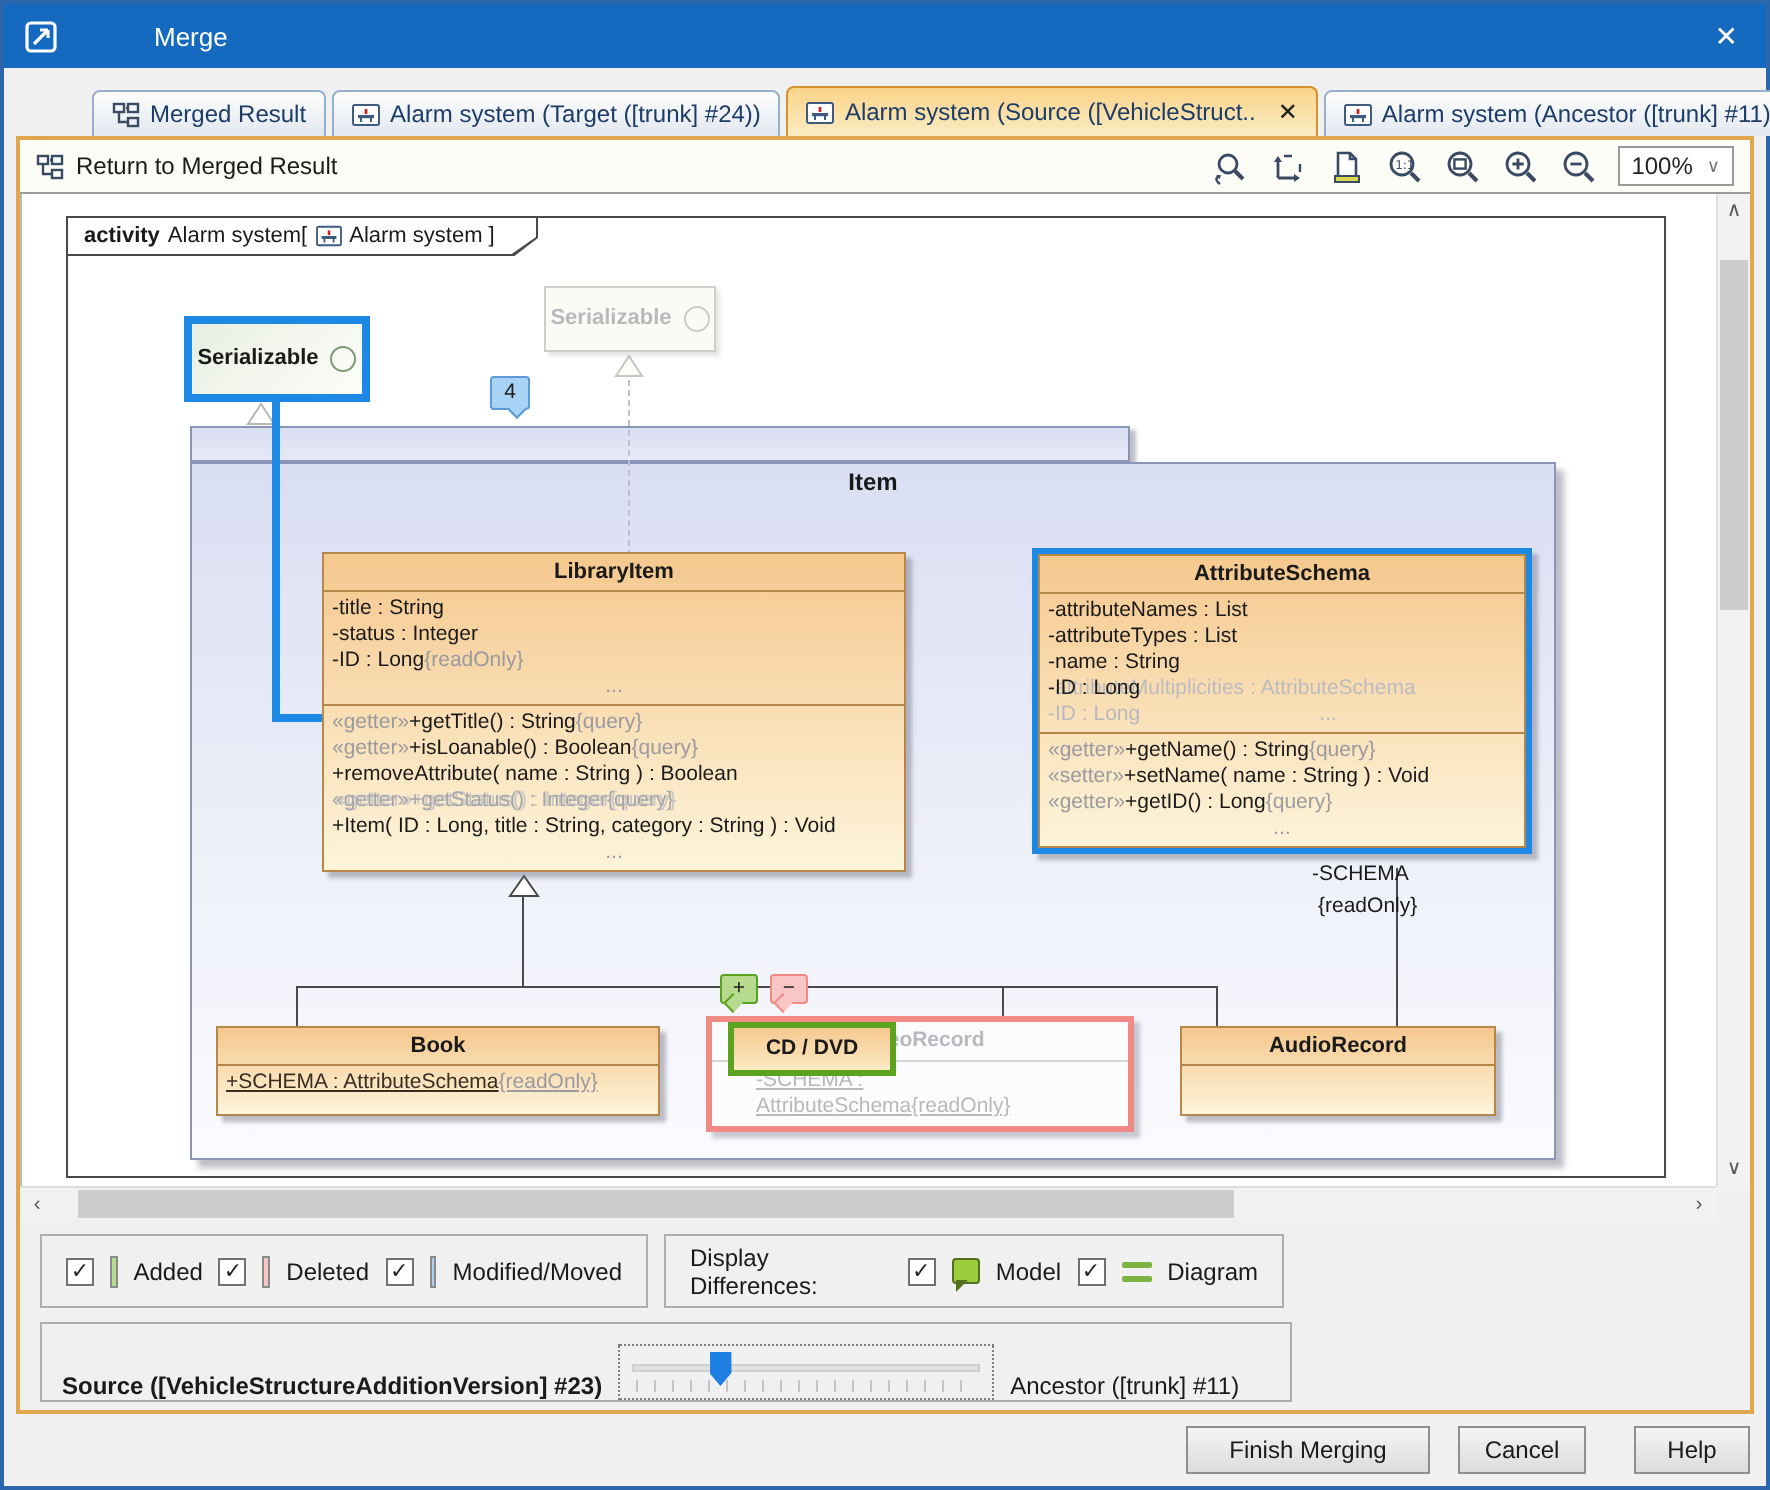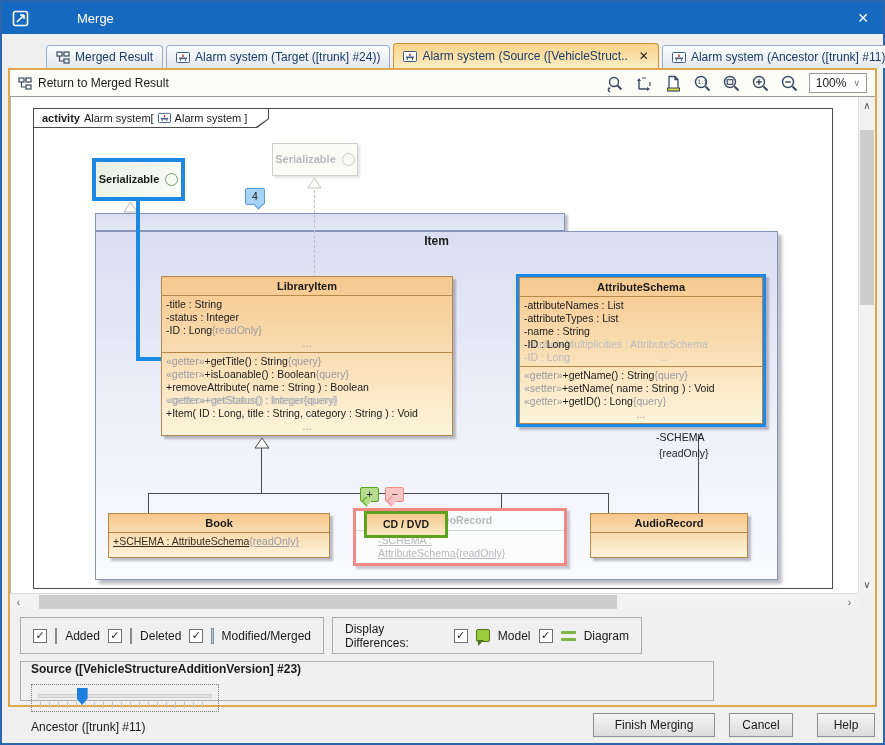--- a/index.html
+++ b/index.html
@@ -80,21 +80,21 @@
   .legendrow { display:flex; gap:8px; margin:7px 10px 0; flex:0 0 auto;}
   .gbox { border:1px solid #adadad; background:#f0f0f0; height:37px; display:flex; align-items:center; padding:0 12px; gap:8px;}
   .chk { width:14px; height:14px; border:1px solid #707070; background:#fff; display:inline-flex; align-items:center; justify-content:center; font-size:11px; color:#222; flex:0 0 auto;}
   .swatch { width:16px; height:16px; border:1px solid #8a8a8a; display:inline-block; }
   .sw-added { background:var(--added_fill); } .sw-del { background:var(--deleted_fill); } .sw-mod { background:var(--modified_fill); }
   .model-ic { width:15px; height:13px; background:#9ccc3c; border:1px solid #55701d; border-radius:2px; position:relative;}
   .model-ic::after{ content:""; position:absolute; left:1px; bottom:-5px; border:3px solid transparent; border-top-color:#55701d; border-left-color:#55701d;}
   .diag-ic { width:16px; height:10px; display:inline-flex; flex-direction:column; justify-content:space-between; }
   .diag-ic i { height:3px; background:#7cb342; border-radius:1px;}
   .sliderrow { margin:7px 10px 0; flex:0 0 auto; }
-  .sliderbox { border:1px solid #adadad; background:#f0f0f0; height:40px; width:694px; display:flex; align-items:flex-start; padding:0 10px; gap:8px;flex-direction:column;}
+  .sliderbox { border:1px solid #adadad; background:#f0f0f0; height:40px; width:626px; display:flex; align-items:flex-end; padding:0 10px; gap:8px;}
   .slider { border:1px dotted #808080; width:188px; height:28px; position:relative; flex:0 0 auto;}
   .slider .trk { position:absolute; left:6px; right:6px; top:9px; height:4px; background:#e2e2e2; border:1px solid #cfcfcf;}
   .slider .ticks { position:absolute; left:8px; right:8px; bottom:3px; height:6px;
      background:repeating-linear-gradient(90deg,#c4c4c4 0 1px,transparent 1px 9px);}
   .slider .th { position:absolute; top:3px; width:11px; height:17px; background:#1d7fe0; clip-path:polygon(0 0,100% 0,100% 62%,50% 100%,0 62%);}
 
   
   .btnrow { flex:0 0 auto; display:flex; justify-content:flex-end; align-items:center; padding:6px 8px 6px; gap:14px;}
   .btn { height:24px; border:1px solid #8f8f8f; background:linear-gradient(#f4f4f4,#dcdcdc); display:flex; align-items:center; justify-content:center; }
   .b-finish{ width:122px; } .b-cancel{ width:64px; } .b-help{ width:58px; margin-left:10px;}
@@ -359,21 +359,21 @@
     <div class="legendrow">
       <div class="gbox" style="width:304px">
         <span class="chk">✓</span>
         <span class="swatch sw-added"></span>
         <span>Added</span>
         <span class="chk">✓</span>
         <span class="swatch sw-del"></span>
         <span>Deleted</span>
         <span class="chk">✓</span>
         <span class="swatch sw-mod"></span>
-        <span>Modified/Merged</span>
+        <span>Modified/Moved</span>
       </div>
       <div class="gbox" style="width:310px">
         <span>Display Differences:</span>
         <span class="chk">✓</span>
         <span class="model-ic"></span>
         <span>Model</span>
         <span class="chk">✓</span>
         <span class="diag-ic">
             <i></i>
             <i></i>

